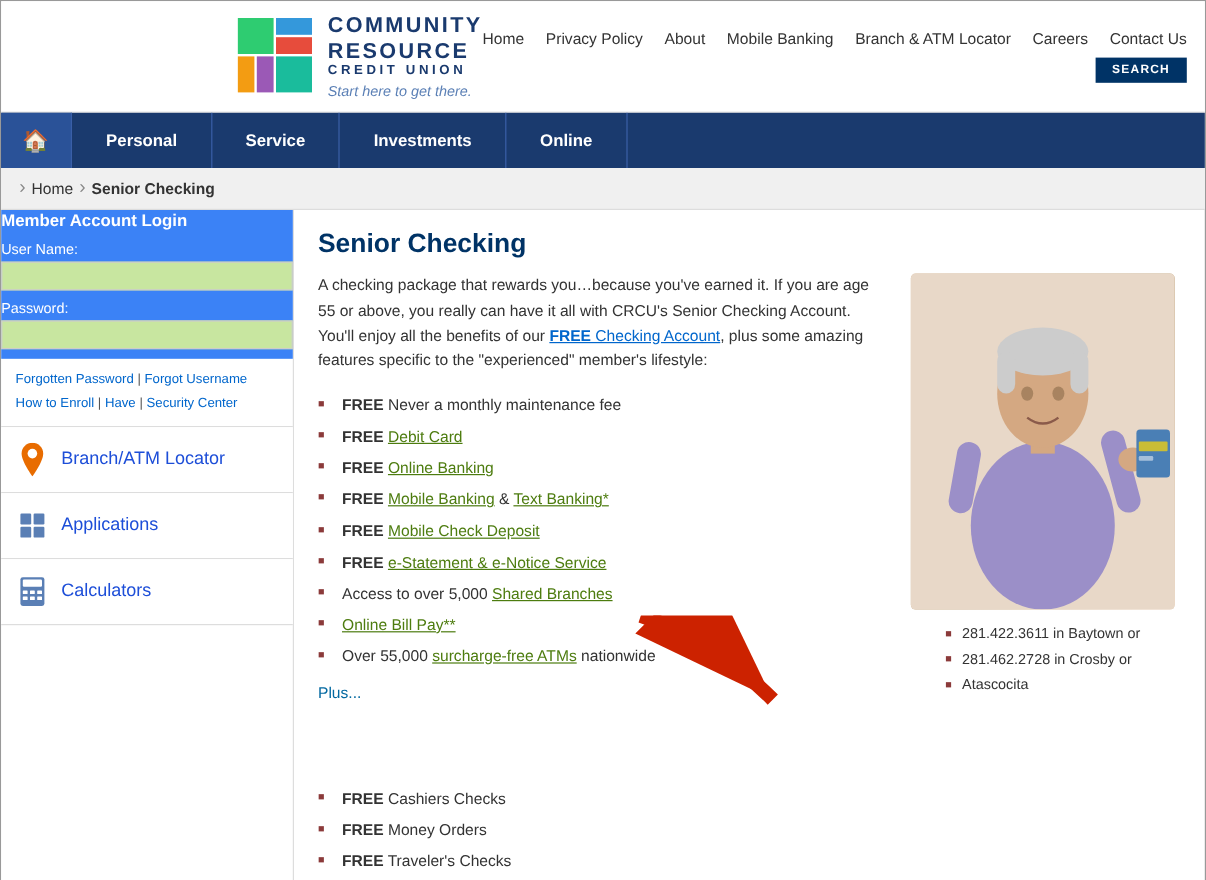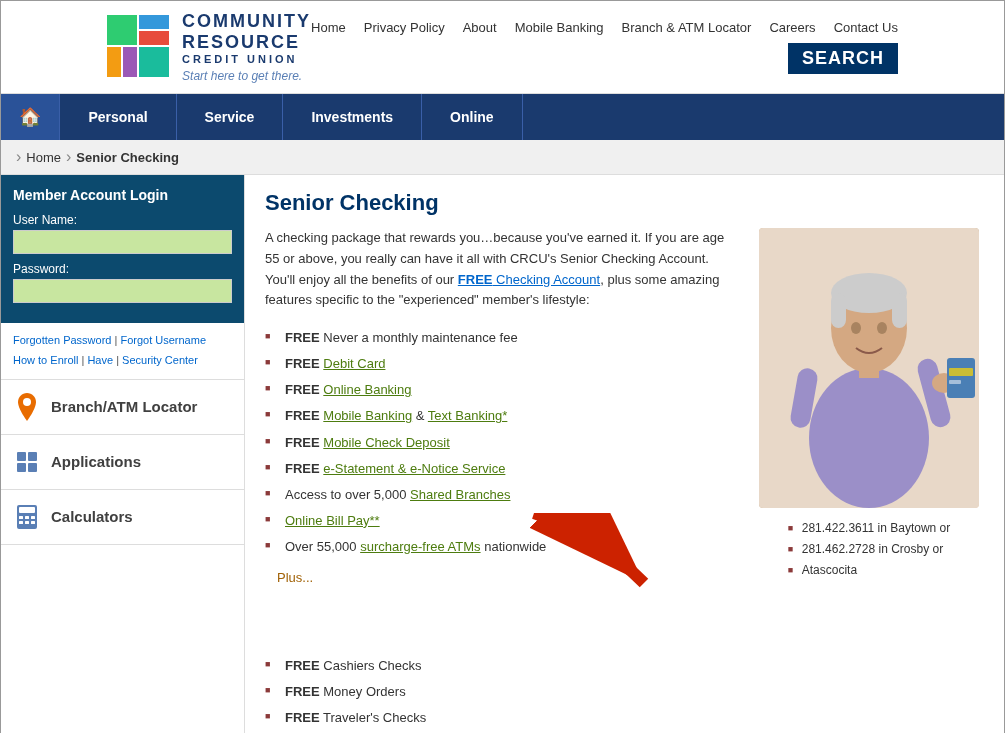--- a/index.html
+++ b/index.html
@@ -1,80 +1,80 @@
 <!DOCTYPE html>
 <html><head>
   <meta charset="utf-8">
   <style>
     * { margin: 0; padding: 0; box-sizing: border-box; }
     body { font-family: Arial, sans-serif; font-size: 13px; background: #ccc; }
     
     .page-wrapper { width: 1005px; background: #fff; border: 1px solid #999; }
     
     
-    .header { background: #fff; padding: 10px 15px; display: flex; align-items: center; justify-content: center; border-bottom: 1px solid #ddd; }
+    .header { background: #fff; padding: 10px 15px; display: flex; align-items: center; justify-content: flex-end; border-bottom: 1px solid #ddd; }
     .logo-area { display: flex; align-items: center; gap: 10px; }
     
     .header-right { display: flex; flex-direction: column; align-items: flex-end; gap: 8px; }
     .top-nav { display: flex; gap: 18px; font-size: 13px; }
     .top-nav a { color: #333; text-decoration: none; }
     
     .search-bar { display: flex; gap: 0; }
     .search-bar input { padding: 5px 10px; border: 1px solid #ccc; width: 200px; font-size: 13px; color: #999; }
-    .search-bar button { background: #003366; color: #fff; border: none; padding: 5px 14px; font-weight: bold; font-size: 18px; cursor: pointer; letter-spacing: 1px; }
+    .search-bar button { background: #003366; color: #fff; border: none; padding: 5px 14px; font-weight: bold; font-size: 10px; cursor: pointer; letter-spacing: 1px; }
     
     
     .main-nav { background: #1a3a6e; display: flex; align-items: stretch; }
     .main-nav .home-icon-btn { background: #2a5298; padding: 12px 18px; display: flex; align-items: center; justify-content: center; cursor: pointer; border-right: 1px solid #3a5fa8; }
     .main-nav .home-icon-btn span { color: #fff; font-size: 18px; }
     .main-nav a { color: #fff; text-decoration: none; font-weight: bold; font-size: 14px; padding: 12px 28px; display: flex; align-items: center; border-right: 1px solid #3a5fa8; }
     
     
     .breadcrumb { background: #f0f0f0; padding: 8px 15px; display: flex; align-items: center; gap: 5px; font-size: 13px; border-bottom: 1px solid #ddd; }
     .breadcrumb-arrow { color: #888; font-size: 16px; }
     .breadcrumb a { color: #333; text-decoration: none; }
     .breadcrumb .current { font-weight: bold; color: #333; }
     
     
     .main-layout { display: flex; }
     
     
     .sidebar { width: 244px; flex-shrink: 0; background: #fff; border-right: 1px solid #ddd; }
     
-    .login-box { background: #0c4a6e; padding: 12px; color: #fff; }
+    .login-box { background: #3b82f6; padding: 0; color: #fff; }
     .login-box h3 { font-size: 14px; font-weight: bold; margin-bottom: 10px; }
     .login-box label { font-size: 12px; display: block; margin-bottom: 3px; }
     .login-box input[type=text], .login-box input[type=password] { width: 100%; padding: 4px 6px; border: 1px solid #ccc; background: #c8e6a0; font-size: 12px; margin-bottom: 8px; }
     .login-btn { background: #2a5298; color: #fff; border: none; padding: 6px 0; width: 100%; font-weight: bold; font-size: 13px; cursor: pointer; letter-spacing: 1px; margin-top: 4px; }
     
     .login-links { padding: 8px 12px; font-size: 11px; color: #555; line-height: 1.8; border-bottom: 1px solid #ddd; }
     .login-links a { color: #0066cc; text-decoration: none; }
     
     .sidebar-menu { }
     .sidebar-item { display: flex; align-items: center; gap: 10px; padding: 13px 12px; border-bottom: 1px solid #ddd; cursor: pointer; background: #fff; }
     .sidebar-item .sidebar-icon { width: 28px; height: 28px; display: flex; align-items: center; justify-content: center; flex-shrink: 0; }
-    .sidebar-item .sidebar-label { font-weight: bold; font-size: 15px; color: #404040; }
+    .sidebar-item .sidebar-label { font-weight: normal; font-size: 15px; color: #1d4ed8; }
     
     
     .main-content { flex: 1; padding: 15px 20px; }
     
     .page-title { color: #003366; font-size: 22px; font-weight: bold; margin-bottom: 12px; }
     
     .content-and-image { display: flex; gap: 20px; }
     .content-text { flex: 1; }
     
     .intro-para { font-size: 13px; color: #333; line-height: 1.6; margin-bottom: 14px; }
     .intro-para a { color: #0066cc; text-decoration: underline; }
     
     .benefit-list { list-style: none; margin-bottom: 10px; }
     .benefit-list li { padding: 2px 0 2px 20px; position: relative; font-size: 13px; color: #333; line-height: 1.7; }
     .benefit-list li::before { content: '■'; color: #8b3a3a; font-size: 9px; position: absolute; left: 0; top: 4px; }
     .benefit-list li a { color: #4d7c0f; text-decoration: underline; }
     
-    .plus-text { font-size: 13px; color: #a16207; margin: 8px 12px; }
+    .plus-text { font-size: 13px; color: #0369a1; margin: 8px 0; }
     
     .side-image-area { width: 230px; flex-shrink: 0; display: flex; flex-direction: column; align-items: center; }
     
     .person-placeholder { width: 220px; height: 280px; background: linear-gradient(135deg, #d4b896 0%, #c4a882 50%, #e8d0b8 100%); border-radius: 4px; display: flex; align-items: center; justify-content: center; overflow: hidden; position: relative; }
     
     .contact-box { margin-top: 10px; font-size: 12px; color: #333; line-height: 1.6; }
     .contact-box .question-text { font-weight: bold; font-size: 13px; color: #333; margin-bottom: 6px; }
     .contact-box ul { list-style: none; }
     .contact-box ul li { padding: 1px 0 1px 14px; position: relative; }
     .contact-box ul li::before { content: '■'; color: #8b3a3a; font-size: 9px; position: absolute; left: 0; top: 3px; }

